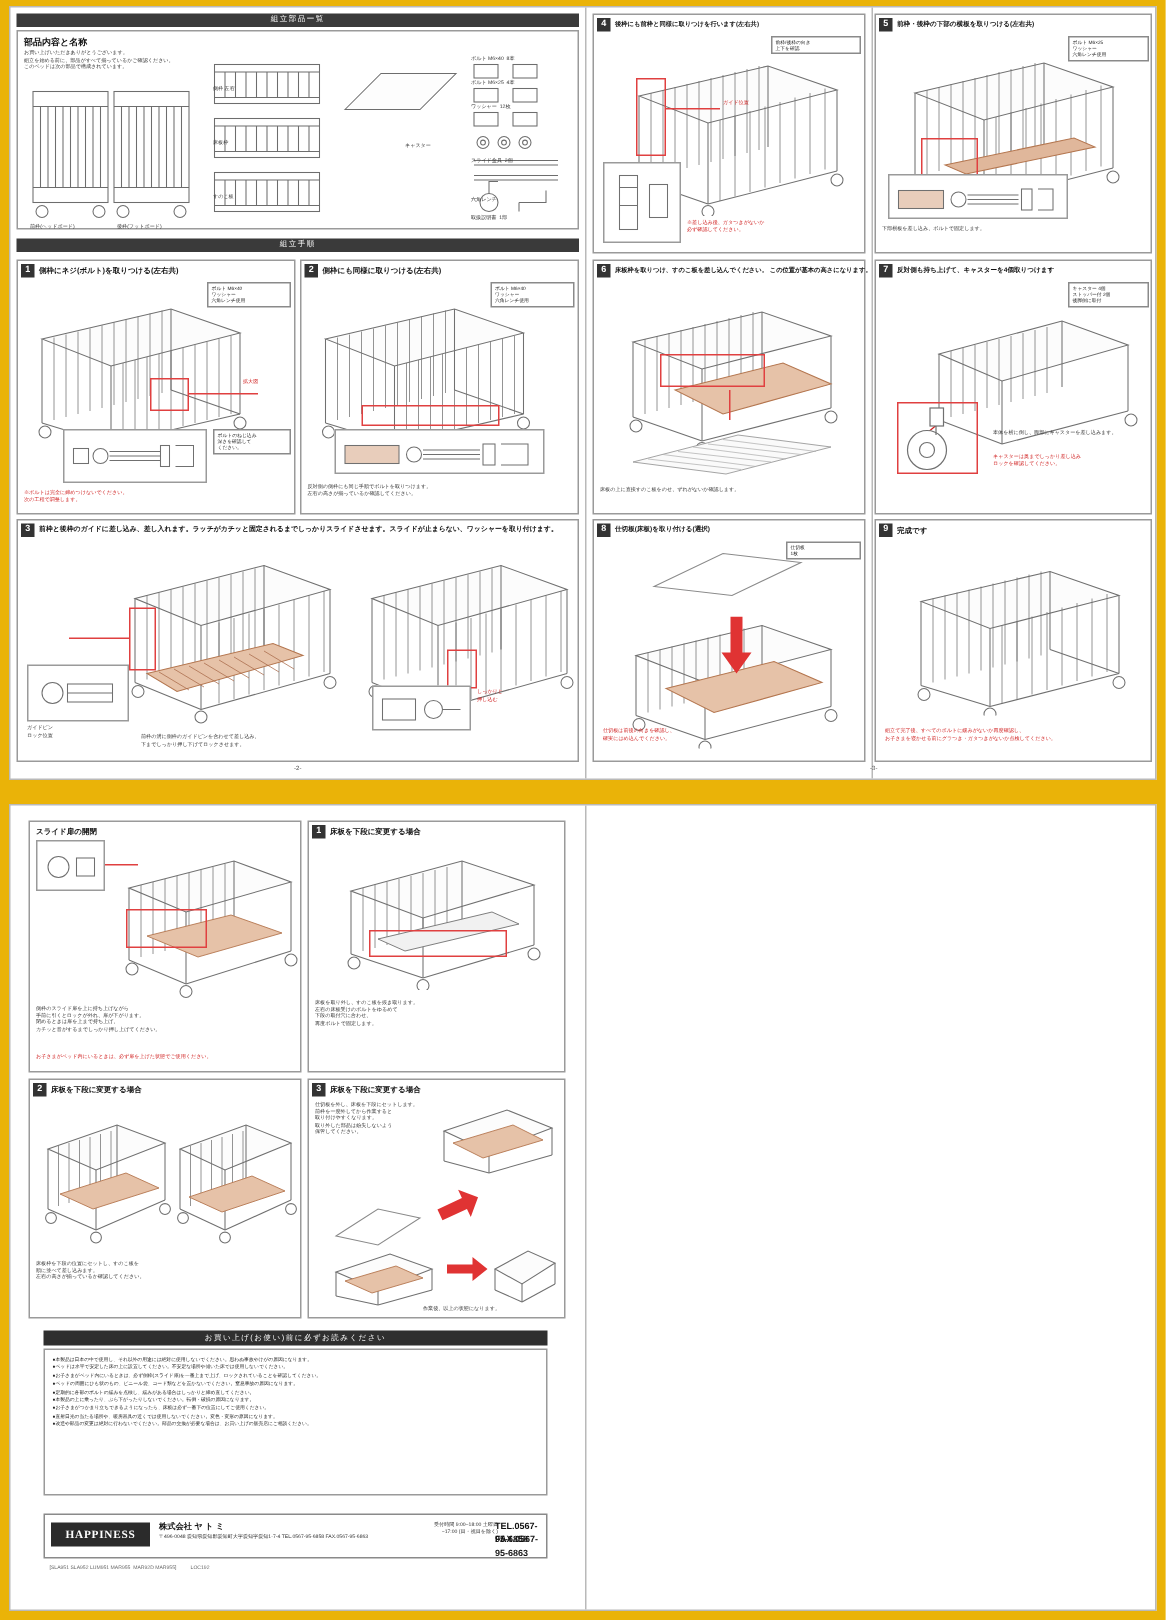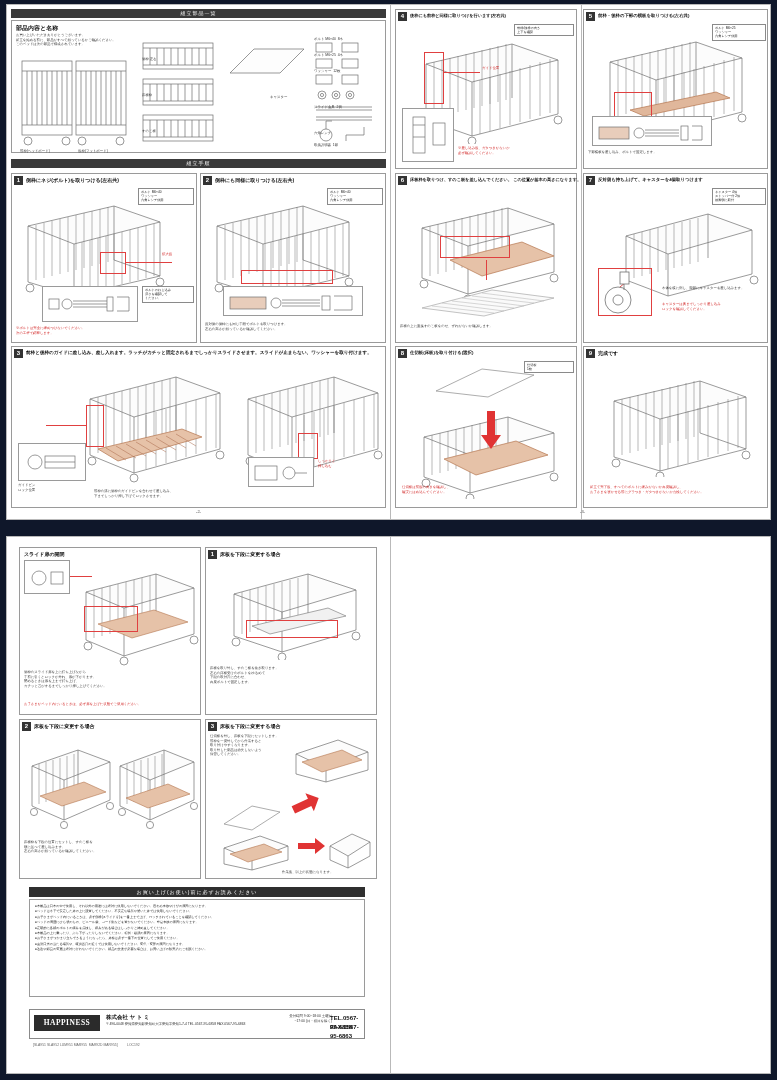--- a/index.html
+++ b/index.html
@@ -3,21 +3,21 @@
 <meta charset="utf-8">
 <style>
   * { box-sizing: border-box; }
   html, body { margin:0; padding:0; background:#ffffff; }
   body {
     width:777px; height:1080px;
     font-family:"Liberation Sans", sans-serif;
     color:#1a1a1a;
     overflow:hidden;
   }
-  .page-wrap { position:relative; width:777px; height:1080px; background:#0f172a; }
+  .page-wrap { position:relative; width:777px; height:1080px; background:#eab308; }
 
   
   .sheet {
     position:absolute;
     background:#ffffff;
     border:1px solid #b9b9b9;
   }
   .sheet-top { left:6px; top:4px; width:765px; height:516px; }
   .sheet-bottom { left:6px; top:536px; width:765px; height:538px; }
 

